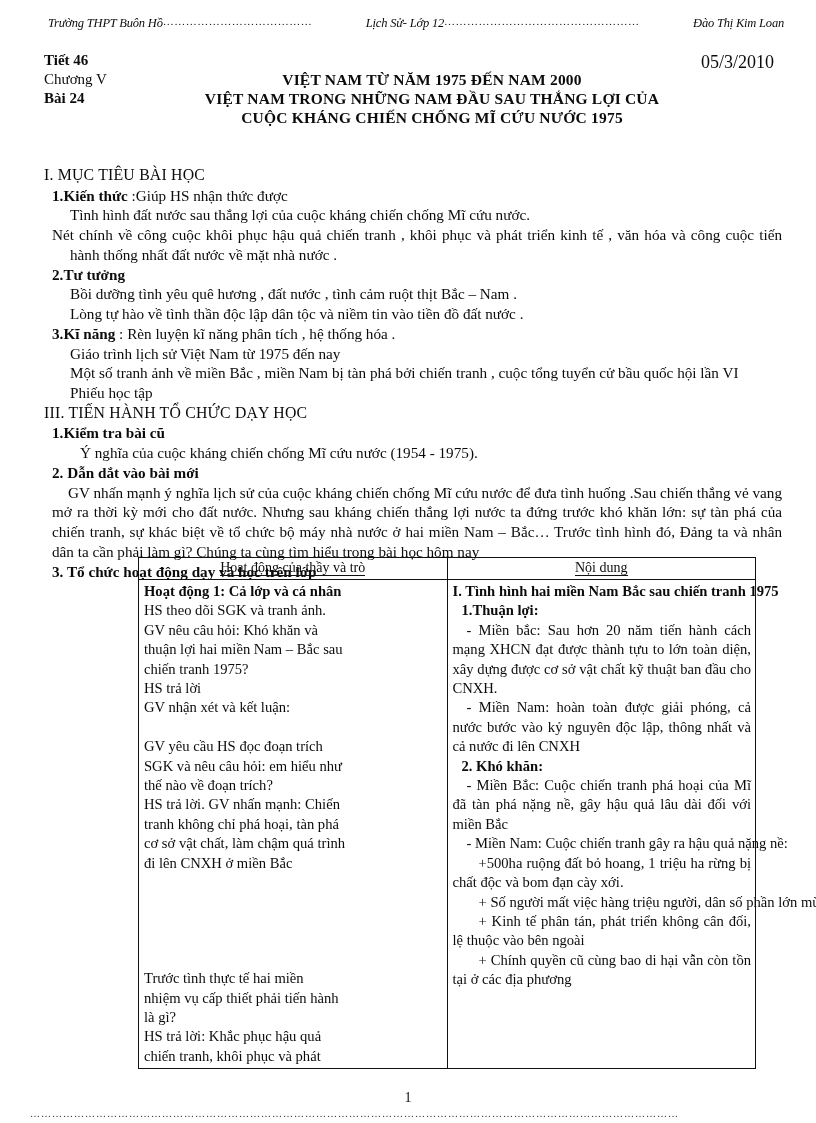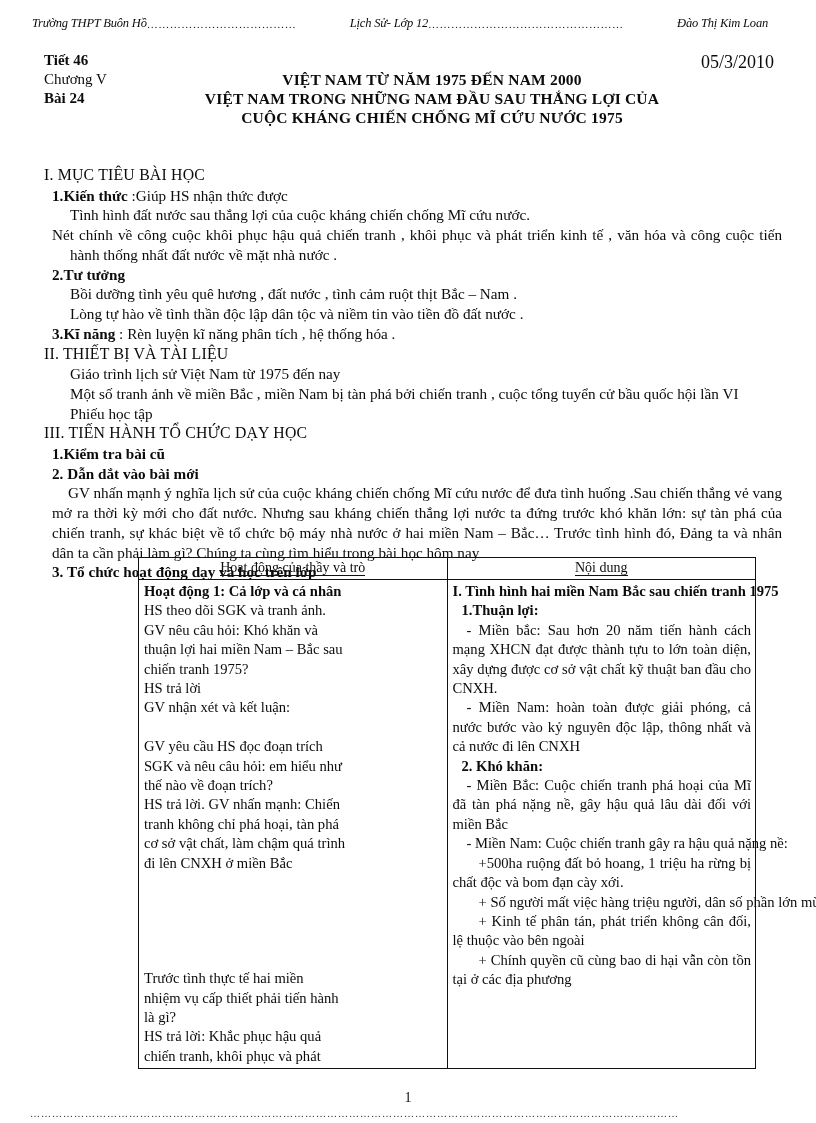--- a/index.html
+++ b/index.html
@@ -21,29 +21,29 @@
     left: 0; top: 0;
     width: 816px;
     height: 1123px;
     box-sizing: border-box;
     padding: 0;
   }
 
   
   .running-header {
     position: absolute;
-    left: 32px;
+    left: 48px;
     top: 16px;
     width: 736px;
     font-style: italic;
     font-size: 12.5px;
     letter-spacing: -0.2px;
     white-space: nowrap;
     display: flex;
-    align-items: flex-end;
+    align-items: flex-start;
   }
   .running-header .hdr-seg { flex: 0 0 auto; }
   .running-header .dots {
     flex: 1 1 auto;
     overflow: hidden;
     white-space: nowrap;
     font-style: normal;
     letter-spacing: 0.5px;
     font-size: 11px;
     position: relative;
@@ -206,27 +206,27 @@
     <div class="ln i1"><span class="b">1.Kiến thức</span><span> :Giúp  HS nhận  thức được</span></div>
     <div class="ln i2">Tình  hình  đất nước sau thắng  lợi  của cuộc kháng  chiến  chống  Mĩ cứu nước.</div>
     <div class="just i2" style="text-indent:-18px;">Nét chính  về công cuộc khôi phục hậu quả chiến tranh , khôi  phục  và phát  triển  kinh  tế , văn  hóa và công cuộc tiến  hành  thống  nhất đất nước về mặt nhà nước .</div>
 
     <div class="ln i1 b">2.Tư tưởng</div>
     <div class="ln i2">Bồi dưỡng tình  yêu  quê hương , đất nước , tình  cảm ruột thịt Bắc – Nam .</div>
     <div class="ln i2">Lòng tự hào về tình  thần  độc lập dân tộc và niềm  tin  vào tiền  đồ đất nước .</div>
 
     <div class="ln i1"><span class="b">3.Kĩ năng</span><span> : Rèn luyện  kĩ năng  phân tích , hệ thống  hóa .</span></div>
 
-    <div class="ln h-sec">II. THIẾT BỊ VÀ TÀI LIỆU</div>
     <div class="ln i2">Giáo  trình  lịch  sử Việt  Nam từ 1975 đến nay</div>
     <div class="ln i2">Một số tranh  ảnh về miền  Bắc , miền  Nam bị tàn phá bởi chiến  tranh , cuộc tổng tuyển  cử bầu quốc hội lần VI</div>
     <div class="ln i2">Phiếu  học tập</div>
 
     <div class="ln h-sec">III. TIẾN HÀNH TỔ CHỨC DẠY HỌC</div>
     <div class="ln i1 b">1.Kiểm tra bài cũ</div>
+    <div class="ln i3">Ý nghĩa  của cuộc kháng  chiến  chống  Mĩ cứu nước (1954 - 1975).</div>
     <div class="ln i1 b">2. Dẫn dắt vào bài mới</div>
     <div class="just i1" style="text-indent:16px;">GV nhấn  mạnh  ý nghĩa  lịch  sử của cuộc kháng  chiến  chống  Mĩ cứu nước để đưa tình  huống  .Sau chiến  thắng  vẻ vang mở ra thời kỳ mới  cho đất nước. Nhưng  sau kháng  chiến  thắng  lợi nước ta đứng trước khó khăn lớn:  sự tàn phá của chiến  tranh, sự khác biệt về tổ chức bộ máy nhà nước ở hai miền  Nam – Bắc… Trước tình  hình  đó, Đảng ta và nhân  dân ta cần phải làm  gì?  Chúng  ta cùng tìm  hiểu  trong bài học hôm nay</div>
     <div class="ln i1 b">3. Tổ chức hoạt động dạy và học trên lớp</div>
   </div>
 
   <table class="plan">
     <thead>
       <tr>
         <th class="col-left"><span style="text-decoration:none;border-bottom:1px solid #111;">Hoạt động của thầy và trò</span></th>
         <th class="col-right"><span style="border-bottom:1px solid #111;">Nội dung</span></th>

